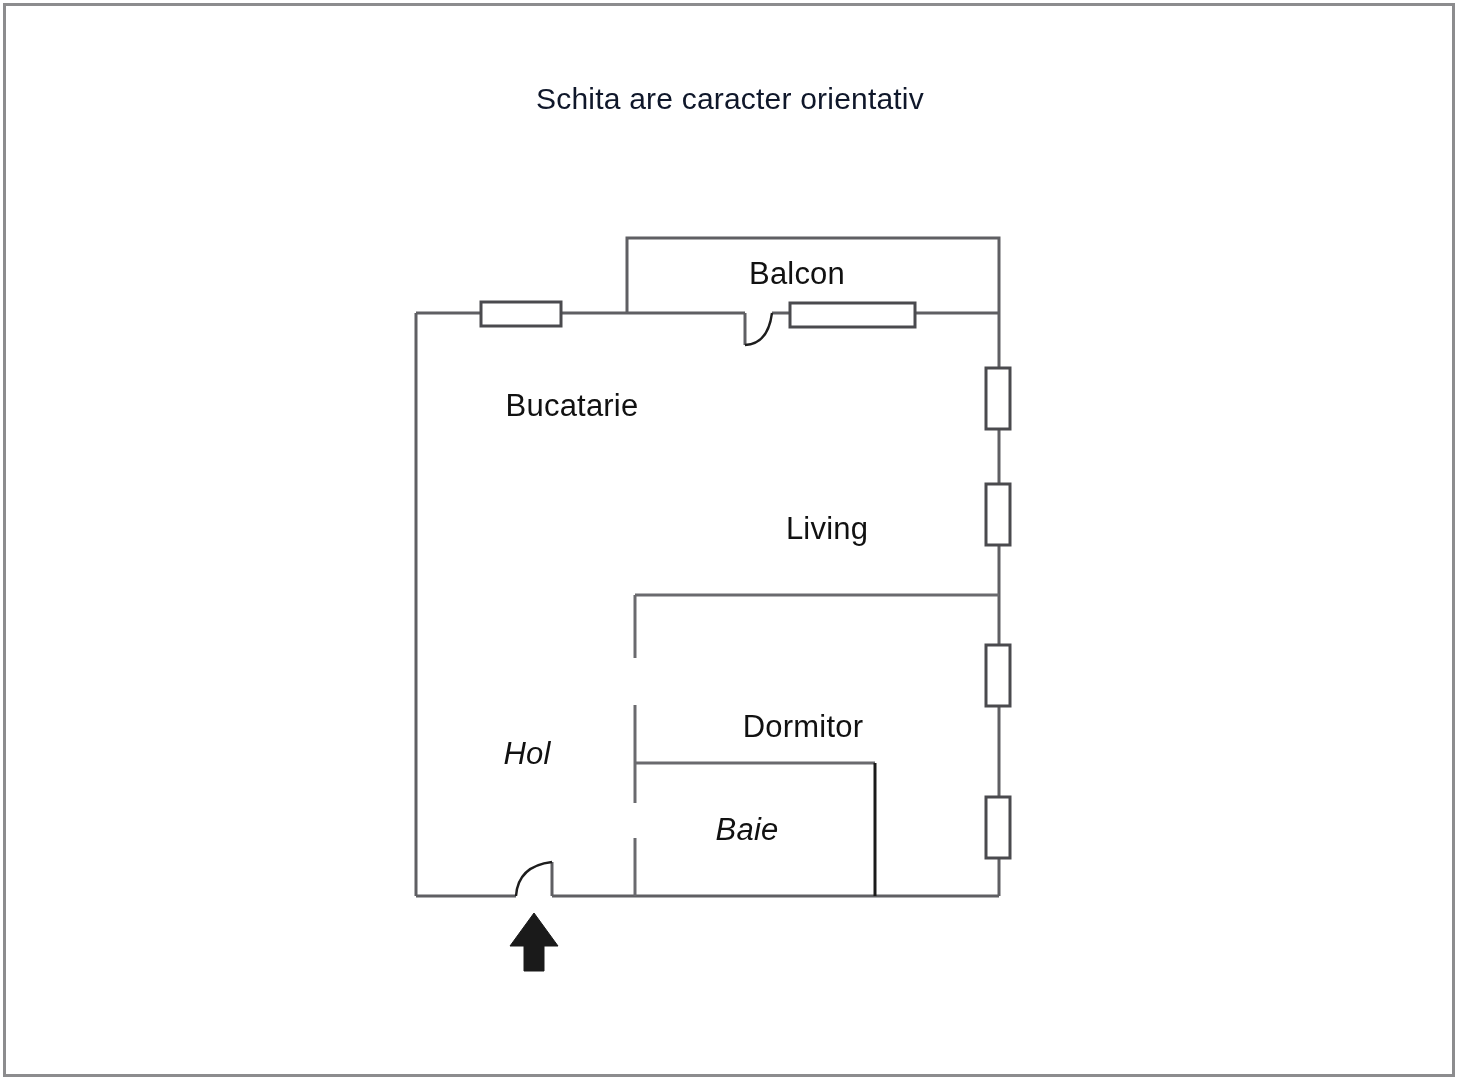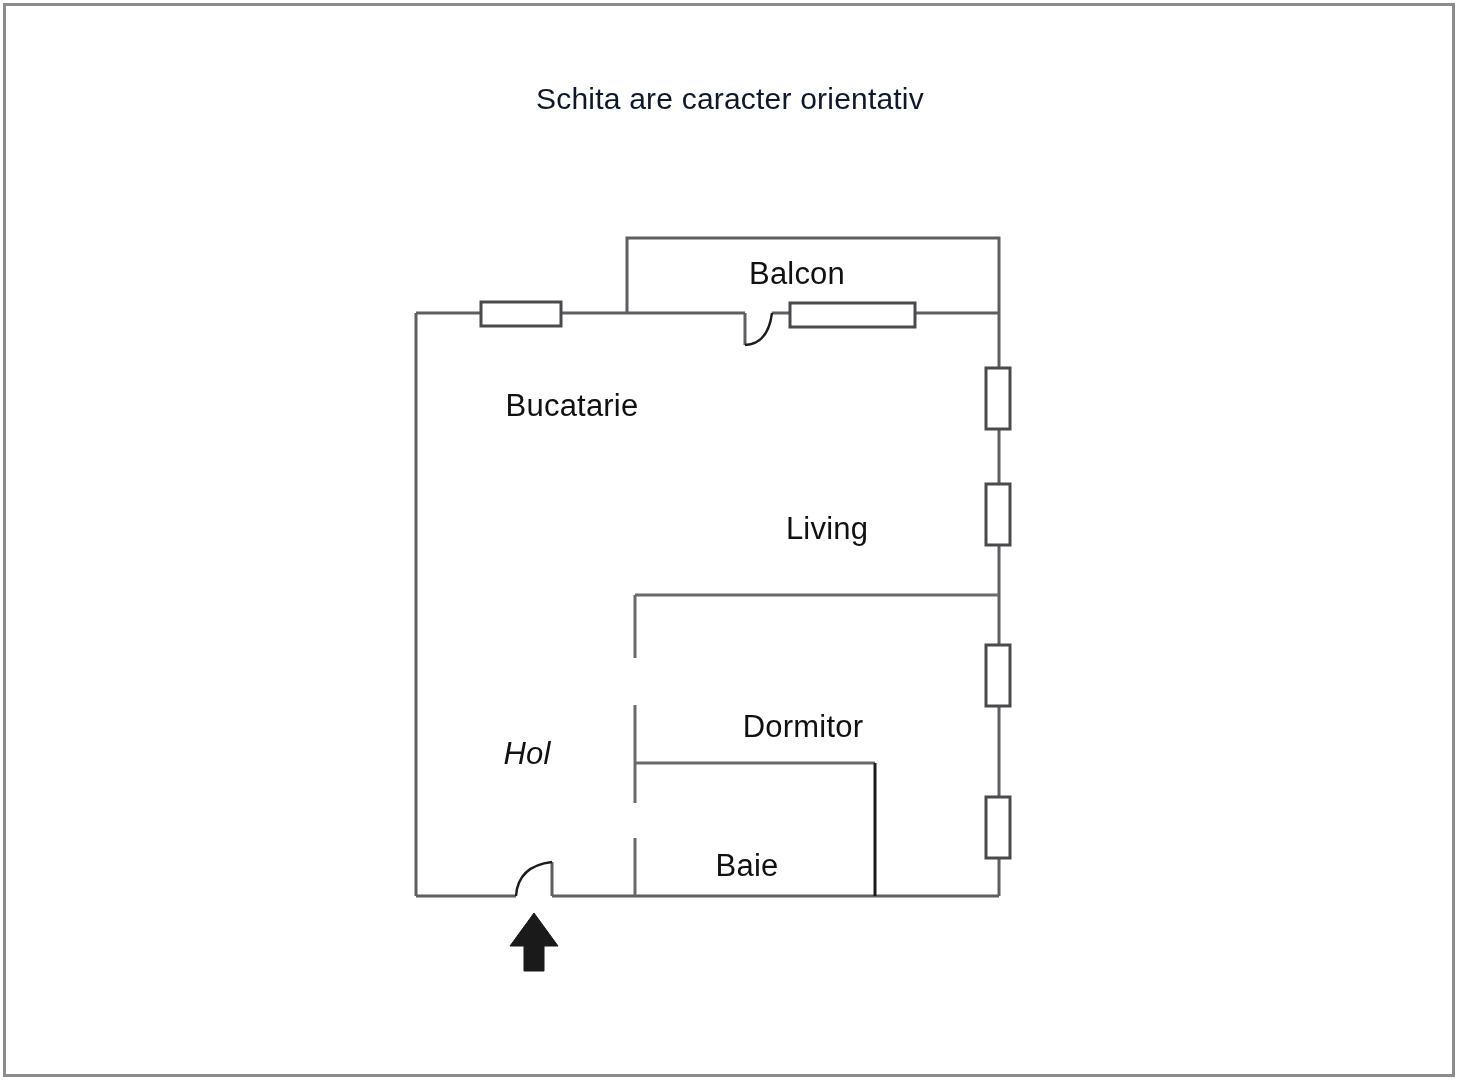--- a/index.html
+++ b/index.html
@@ -134,15 +134,15 @@
       <path class="arrow" stroke-width="1" d="M 534 913 L 558 946 L 544 946 L 544 971 L 524 971 L 524 946 L 510 946 Z"></path>
     </g>
 
   </svg>
 
   <div class="room-label" style="left:797px; top:274px;">Balcon</div>
   <div class="room-label" style="left:572px; top:406px;">Bucatarie</div>
   <div class="room-label" style="left:827px; top:529px;">Living</div>
   <div class="room-label" style="left:803px; top:679px;margin-top:48px;">Dormitor</div>
   <div class="room-label" style="left:527px; top:754px;font-style:italic;">Hol</div>
-  <div class="room-label" style="left:747px; top:866px;">Baie</div>
+  <div class="room-label" style="left:747px; top:830px;font-style:italic;">Baie</div>
 
 </div>
 
 </body></html>

